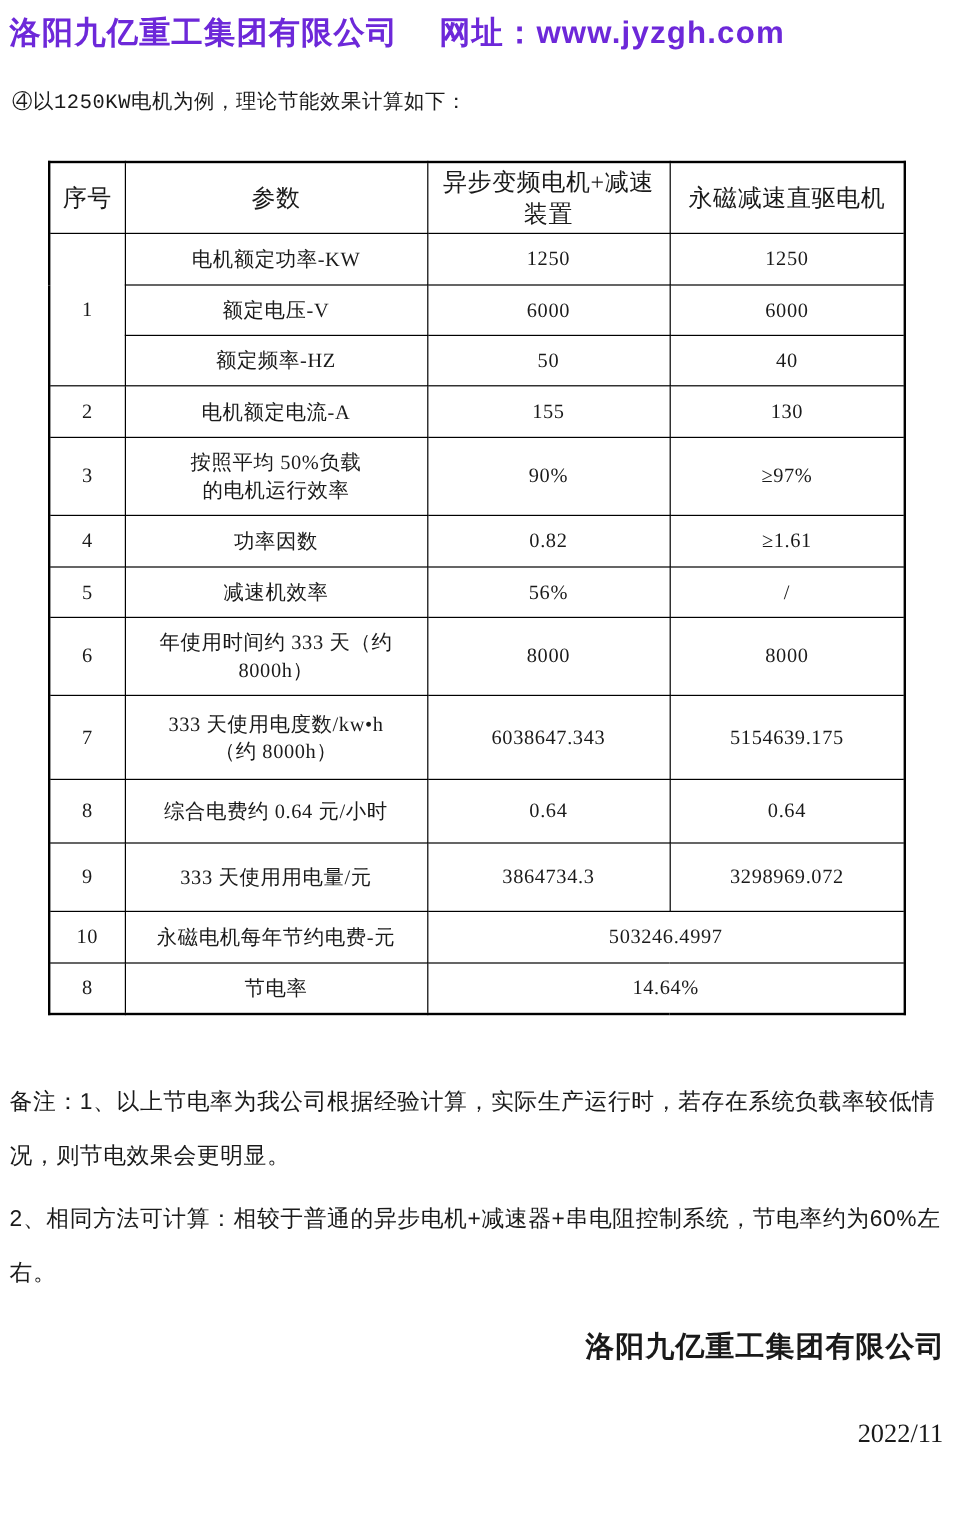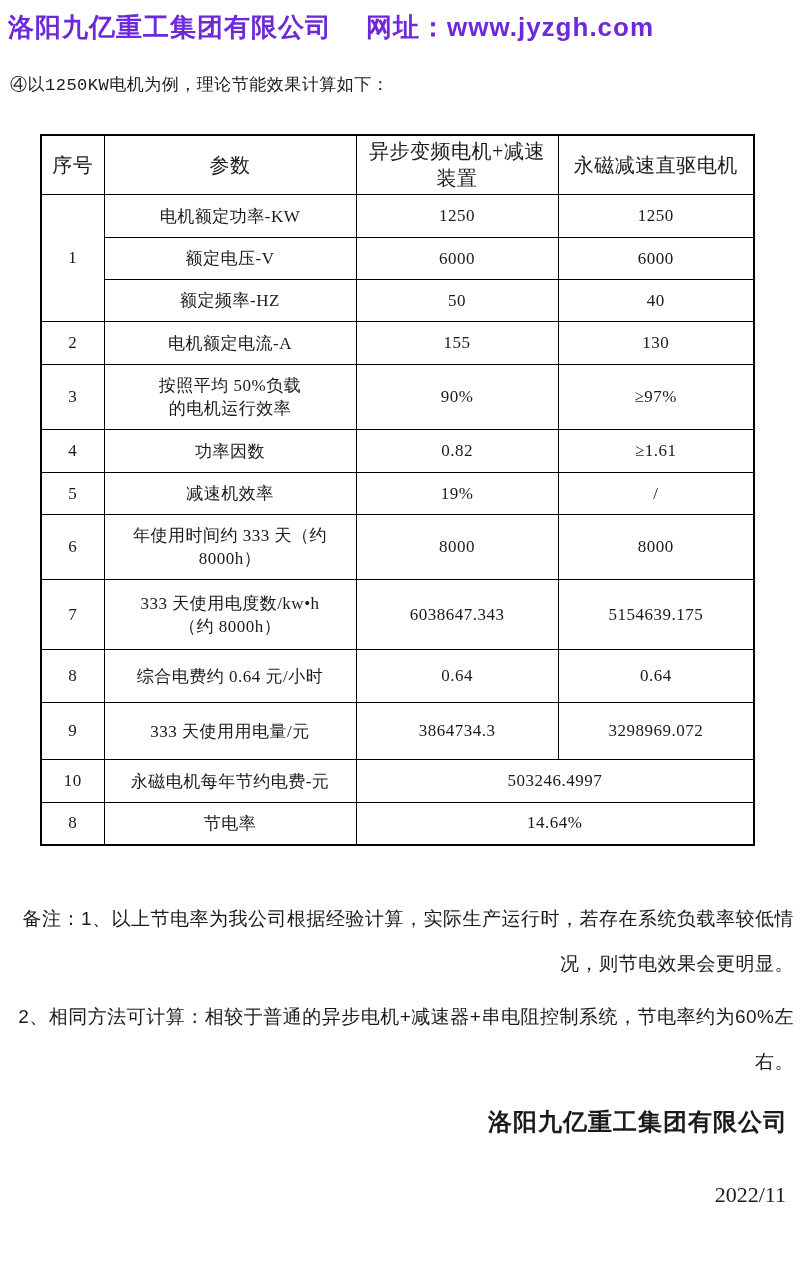--- a/index.html
+++ b/index.html
@@ -45,21 +45,20 @@
   table.params { border: 2px solid #000; }
   table.params th { font-size: 20px; }
   td.param, th.param { white-space: pre-line; }
   .note {
     font-family: "Liberation Sans", "DejaVu Sans", sans-serif;
     font-size: 19px;
     line-height: 45px;
     letter-spacing: 0.5px;
     white-space: pre-line;
     margin: 50px 6px 0 8px;
-    text-align: right;
   }
   .note.second { margin-top: 8px; }
   .footer-company {
     margin: 22px 12px 0 0;
     text-align: right;
     font-family: "Liberation Sans", "DejaVu Sans", sans-serif;
     font-weight: bold;
     font-size: 24px;
     letter-spacing: 1px;
   }
@@ -130,21 +129,21 @@
     </tr>
     <tr style="height:43px">
       <td>4</td>
       <td class="param">功率因数</td>
       <td>0.82</td>
       <td>≥1.61</td>
     </tr>
     <tr style="height:42px">
       <td>5</td>
       <td class="param">减速机效率</td>
-      <td>19%</td>
+      <td>56%</td>
       <td>/</td>
     </tr>
     <tr style="height:65px">
       <td>6</td>
       <td class="param">年使用时间约 333 天（约
 8000h）</td>
       <td>8000</td>
       <td>8000</td>
     </tr>
     <tr style="height:70px">

